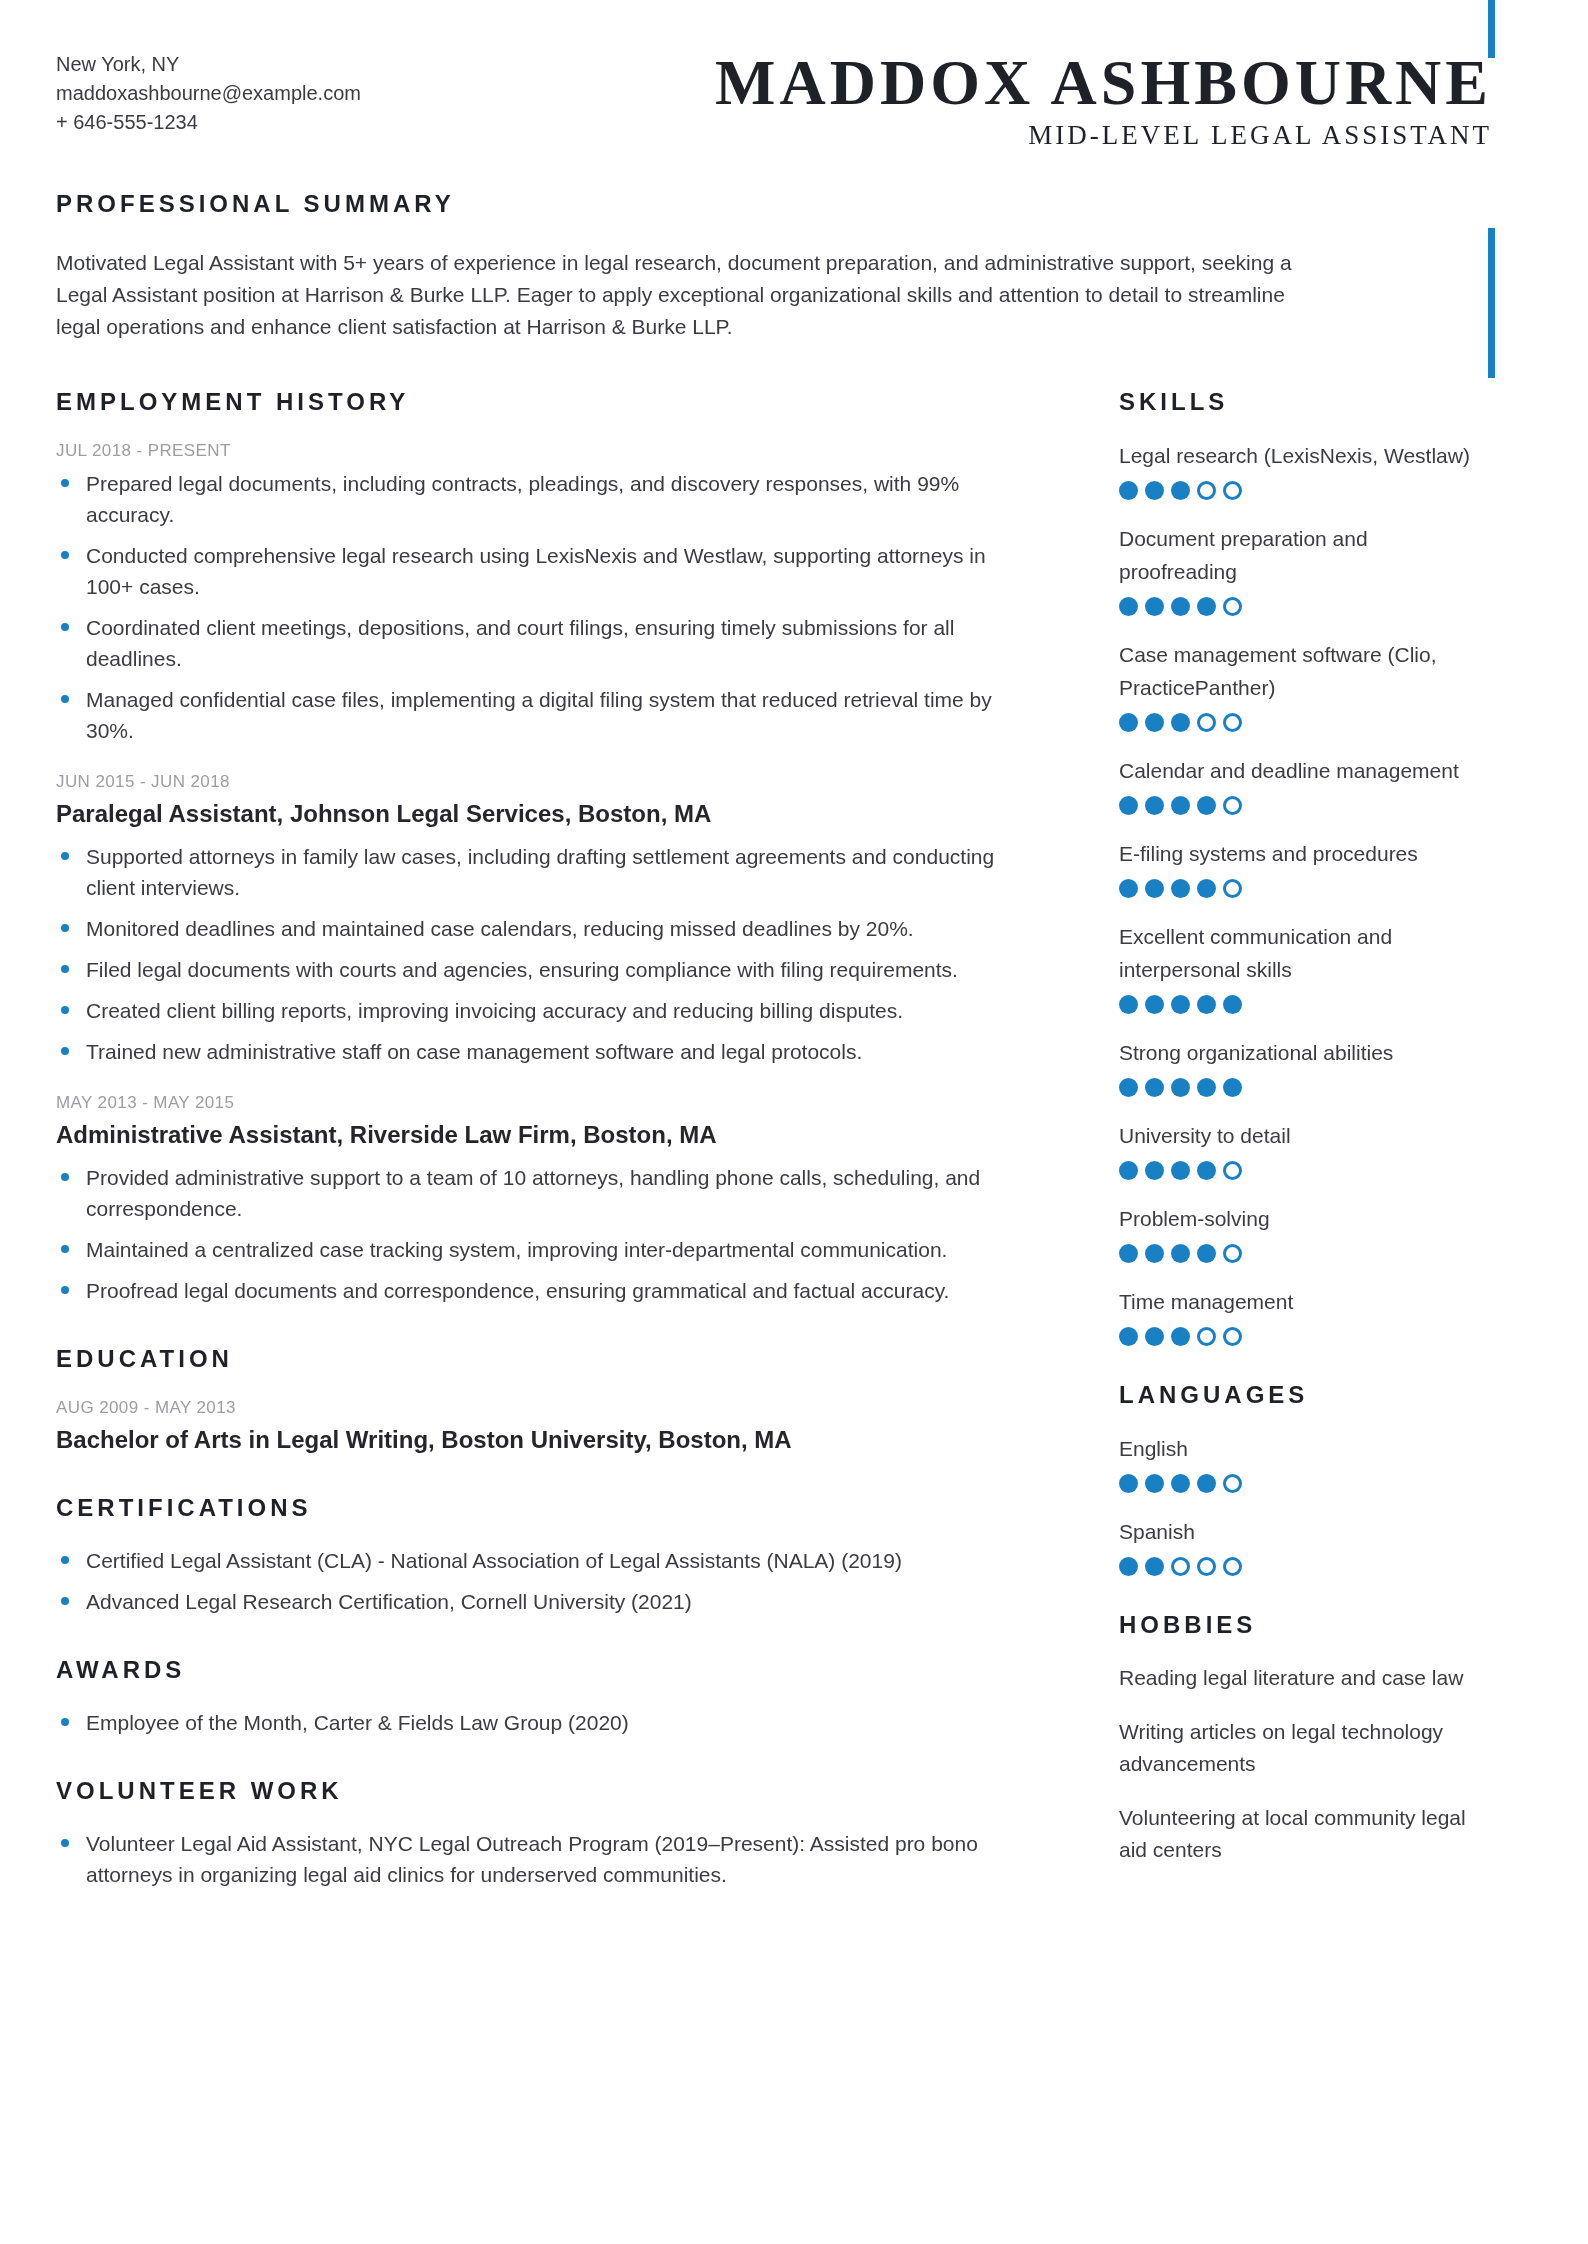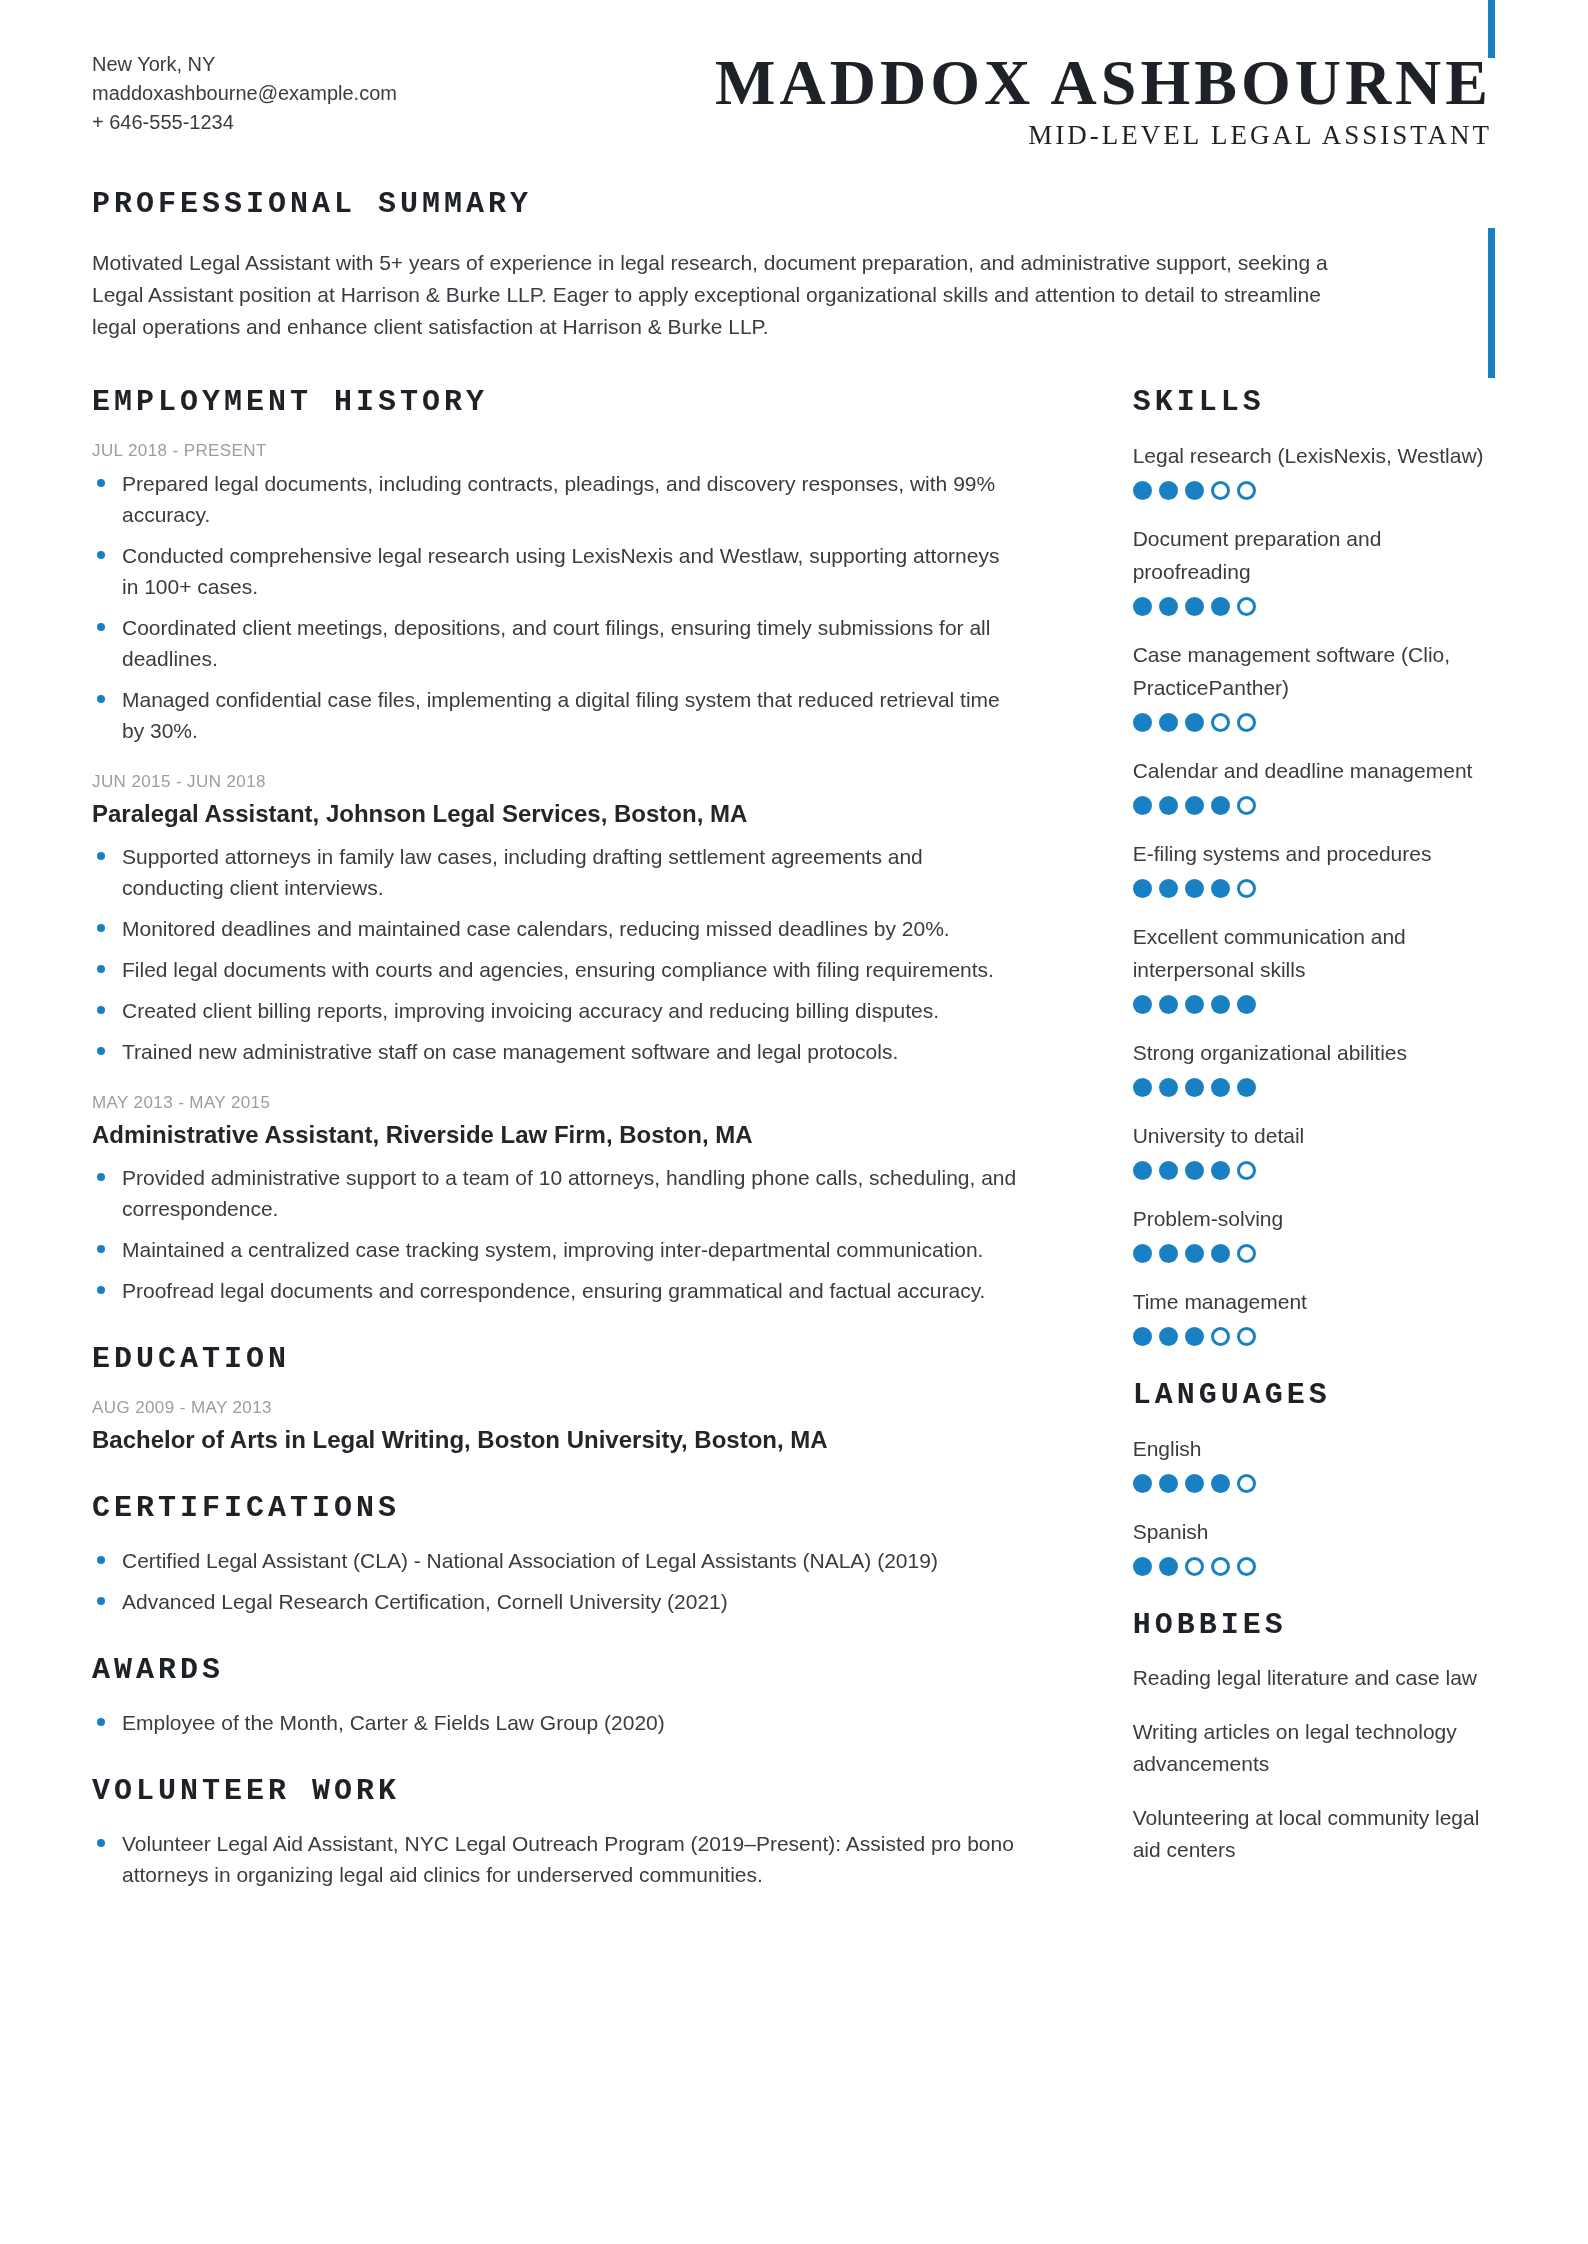--- a/index.html
+++ b/index.html
@@ -3,21 +3,21 @@
 <meta charset="utf-8">
 <style>
   :root { --accent:#1a80c4; --ink:#1e2127; --body:#3a3c42; --muted:#9b9da3; --title:#24262c; }
   * { margin:0; padding:0; box-sizing:content-box; }
   html,body { background:#fff; }
   body {
     width:1588px; height:2244px; position:relative; overflow:hidden;
     font-family:"Liberation Sans","DejaVu Sans",sans-serif;
     color:var(--body); -webkit-font-smoothing:antialiased;
   }
-  .page { padding:50px 96px 0 92px; position:relative; }
+  .page { padding:50px 96px 0 56px; position:relative; }
 
   
   .bar { position:absolute; right:93px; width:7px; background:var(--accent); }
   .bar.top { top:0; height:58px; }
   .bar.bottom { top:228px; height:150px; }
 
   
   .header { display:flex; justify-content:space-between; align-items:flex-start; }
   .contact { font-size:20px; line-height:29px; color:var(--body); }
   .identity { text-align:right; margin-top:-4px; }
@@ -25,22 +25,22 @@
     font-family:"Liberation Serif","DejaVu Serif",serif; font-weight:700;
     font-size:64px; letter-spacing:4px; color:var(--ink); line-height:1.15; white-space:nowrap;
   }
   .subtitle {
     font-family:"Liberation Serif","DejaVu Serif",serif; font-weight:400;
     font-size:27px; letter-spacing:3px; color:var(--ink); white-space:nowrap;
   }
 
   
   .h {
-    font-family:Liberation Mono, monospace; font-weight:700;
-    font-size:30px; letter-spacing:4px; color:var(--ink); line-height:38px;
+    font-family:Liberation Sans, sans-serif; font-weight:700;
+    font-size:24px; letter-spacing:4px; color:var(--ink); line-height:38px;
   }
 
   
   .summary { margin-top:34px; }
   .summary p { margin-top:24px; width:1272px; font-size:21px; line-height:32px; }
 
   
   .columns { display:flex; margin-top:40px; align-items:flex-start; }
   .col-left { width:950px; }
   .col-right { width:368px; margin-left:113px; }

